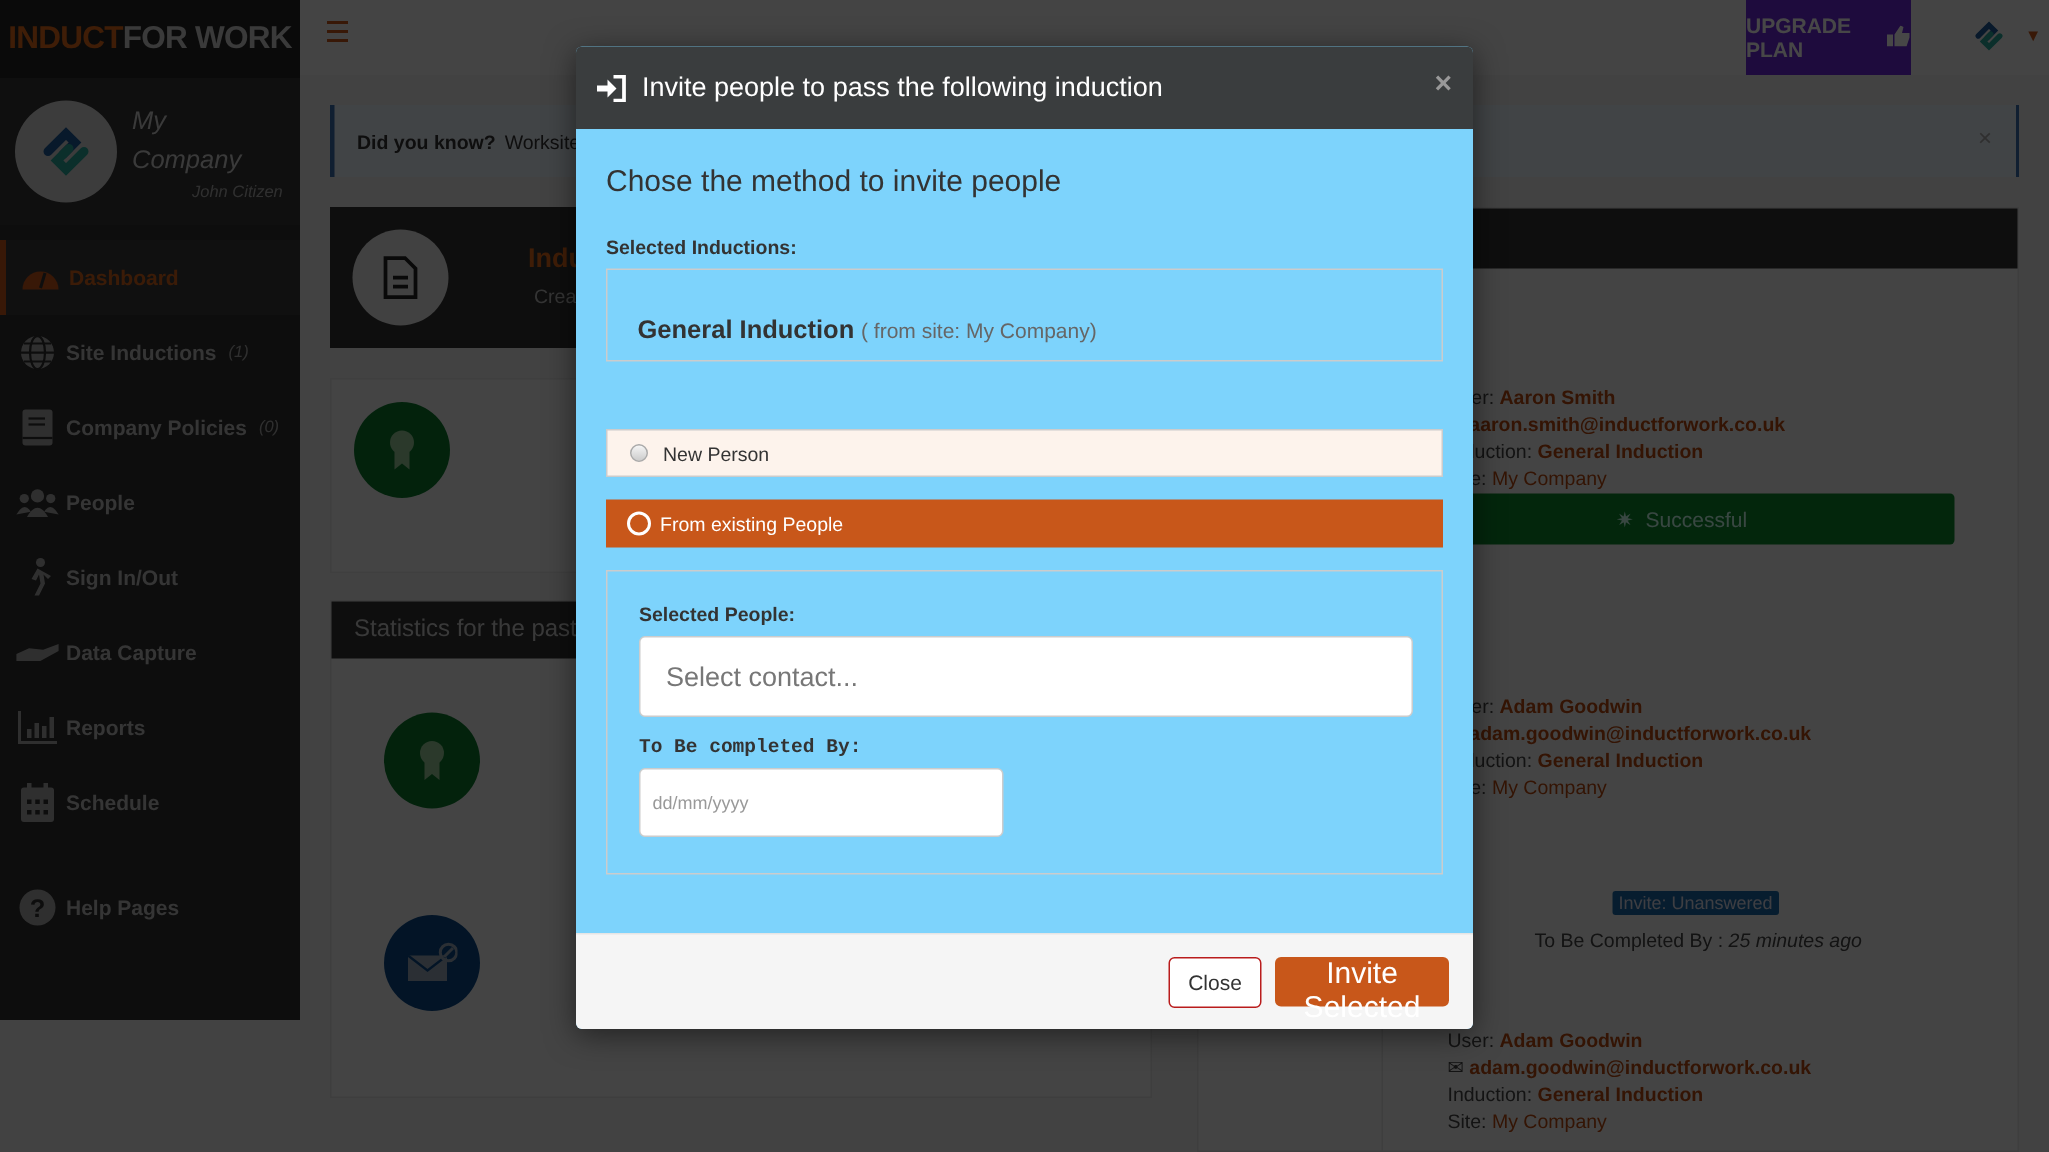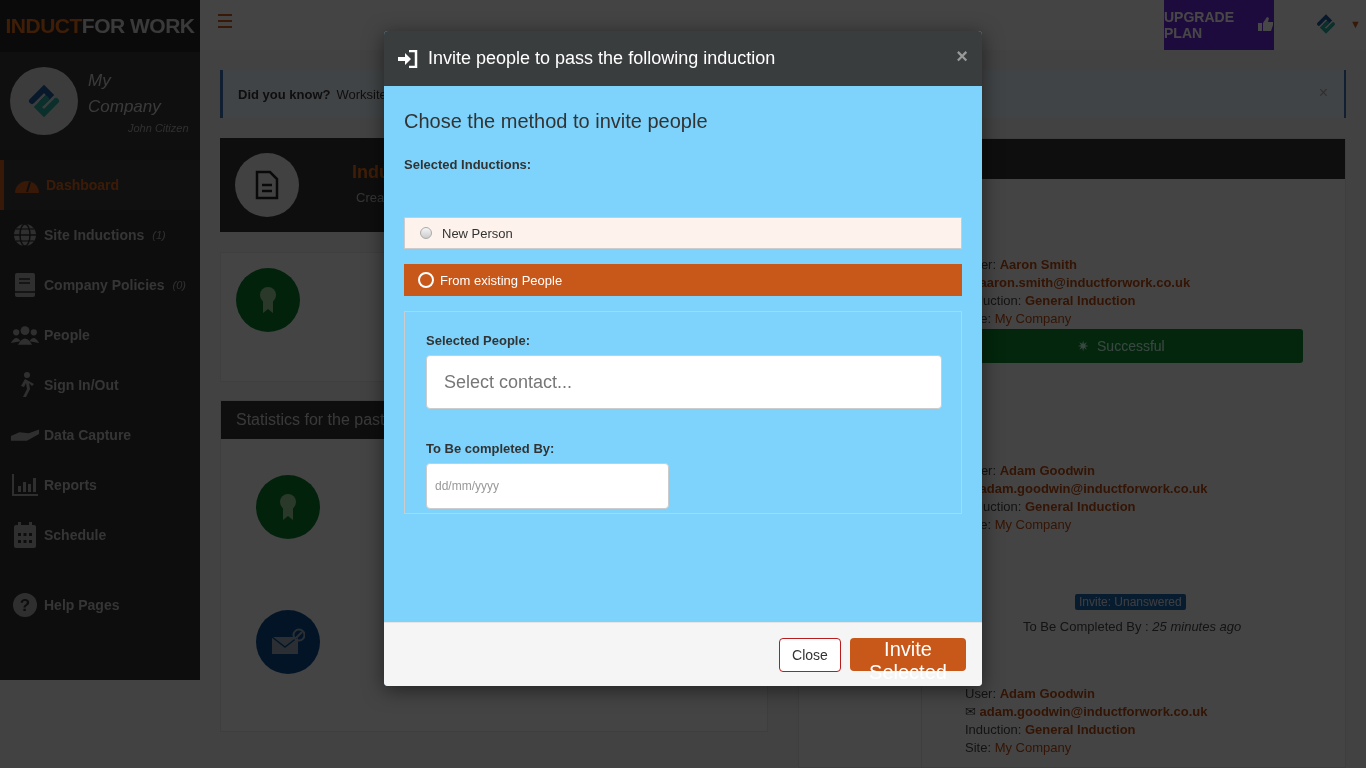--- a/index.html
+++ b/index.html
@@ -72,21 +72,21 @@
   .ind-box { margin-top: 7px; height: 62px; border: 1px solid #ccc; padding-left: 20px; padding-top: 30px; }
   .ind-box .name { font-size: 17px; font-weight: bold; color: #333; }
   .ind-box .site { font-size: 14px; color: #666; }
   .opt-new { margin-top: 45px; height: 32px; background: #fdf3ec; border: 1px solid #ccc; display: flex; align-items: center; padding-left: 15px; font-size: 13px; color: #333; }
   .radio-grey { width: 12px; height: 12px; border-radius: 50%; border: 1px solid #aaa; background: linear-gradient(#f5f5f5, #ccc); margin-right: 10px; }
   .opt-existing { margin-top: 15px; height: 32px; background: #c8571a; display: flex; align-items: center; padding-left: 14px; font-size: 13px; color: #fff; }
   .radio-white { width: 16px; height: 16px; border-radius: 50%; border: 2px solid #fff; margin-right: 6px; }
   .people-box { margin-top: 15px; height: 203px; border: 1px solid #ccc; padding: 21px 20px 0 21px; }
   .contact-input { margin-top: 7px; width: 516px; height: 54px; border: 1px solid #ccc; border-radius: 4px; padding-left: 17px; font-size: 18px; color: #666; font-family: "Liberation Sans", sans-serif; }
   .contact-input::placeholder { color: #777; }
-  .lbl-date { margin-top: 32px; }
+  .lbl-date { margin-top: 12px; font-family: Liberation Mono, monospace; }
   .date-input { margin-top: 7px; width: 243px; height: 46px; border: 1px solid #ccc; border-radius: 4px; padding-left: 8px; font-size: 12px; font-family: "Liberation Sans", sans-serif; }
   .date-input::placeholder { color: #999; }
   .modal-footer { position: absolute; left: 0; right: 0; bottom: 0; height: 64px; background: #f5f5f5; border-top: 1px solid #e5e5e5; }
   .btn-close { position: absolute; left: 395px; top: 15px; width: 62px; height: 34px; background: #fff; border: 1px solid #b91c1c; border-radius: 4px; font-size: 14px; color: #333; font-family: "Liberation Sans", sans-serif; }
   .btn-invite { position: absolute; left: 466px; top: 15px; width: 116px; height: 33px; background: #c8571a; border: none; border-radius: 4px; font-size: 20px; color: #fff; font-family: "Liberation Sans", sans-serif; }
 </style>
 </head>
 <body>
 
 <div class="app">
@@ -329,20 +329,24 @@
             <path d="M0 7 H7 V3 L13 9 L7 15 V11 H0 Z" fill="#fff"></path>
             <path d="M11 1 H18 V17 H11" fill="none" stroke="#fff" stroke-width="2.5"></path>
           </svg>
       </span>
       <span>Invite people to pass the following induction</span>
       <span class="x">×</span>
     </div>
     <div class="modal-body">
       <div class="subhead">Chose the method to invite people</div>
       <div class="lbl lbl-ind">Selected Inductions:</div>
+      <div class="ind-box">
+        <span class="name">General Induction</span>
+        <span class="site">( from site: My Company)</span>
+      </div>
       <div class="opt-new">
         <span class="radio-grey"></span>
         <span>New Person</span>
       </div>
       <div class="opt-existing">
         <span class="radio-white"></span>
         <span>From existing People</span>
       </div>
       <div class="people-box">
         <div class="lbl">Selected People:</div>

